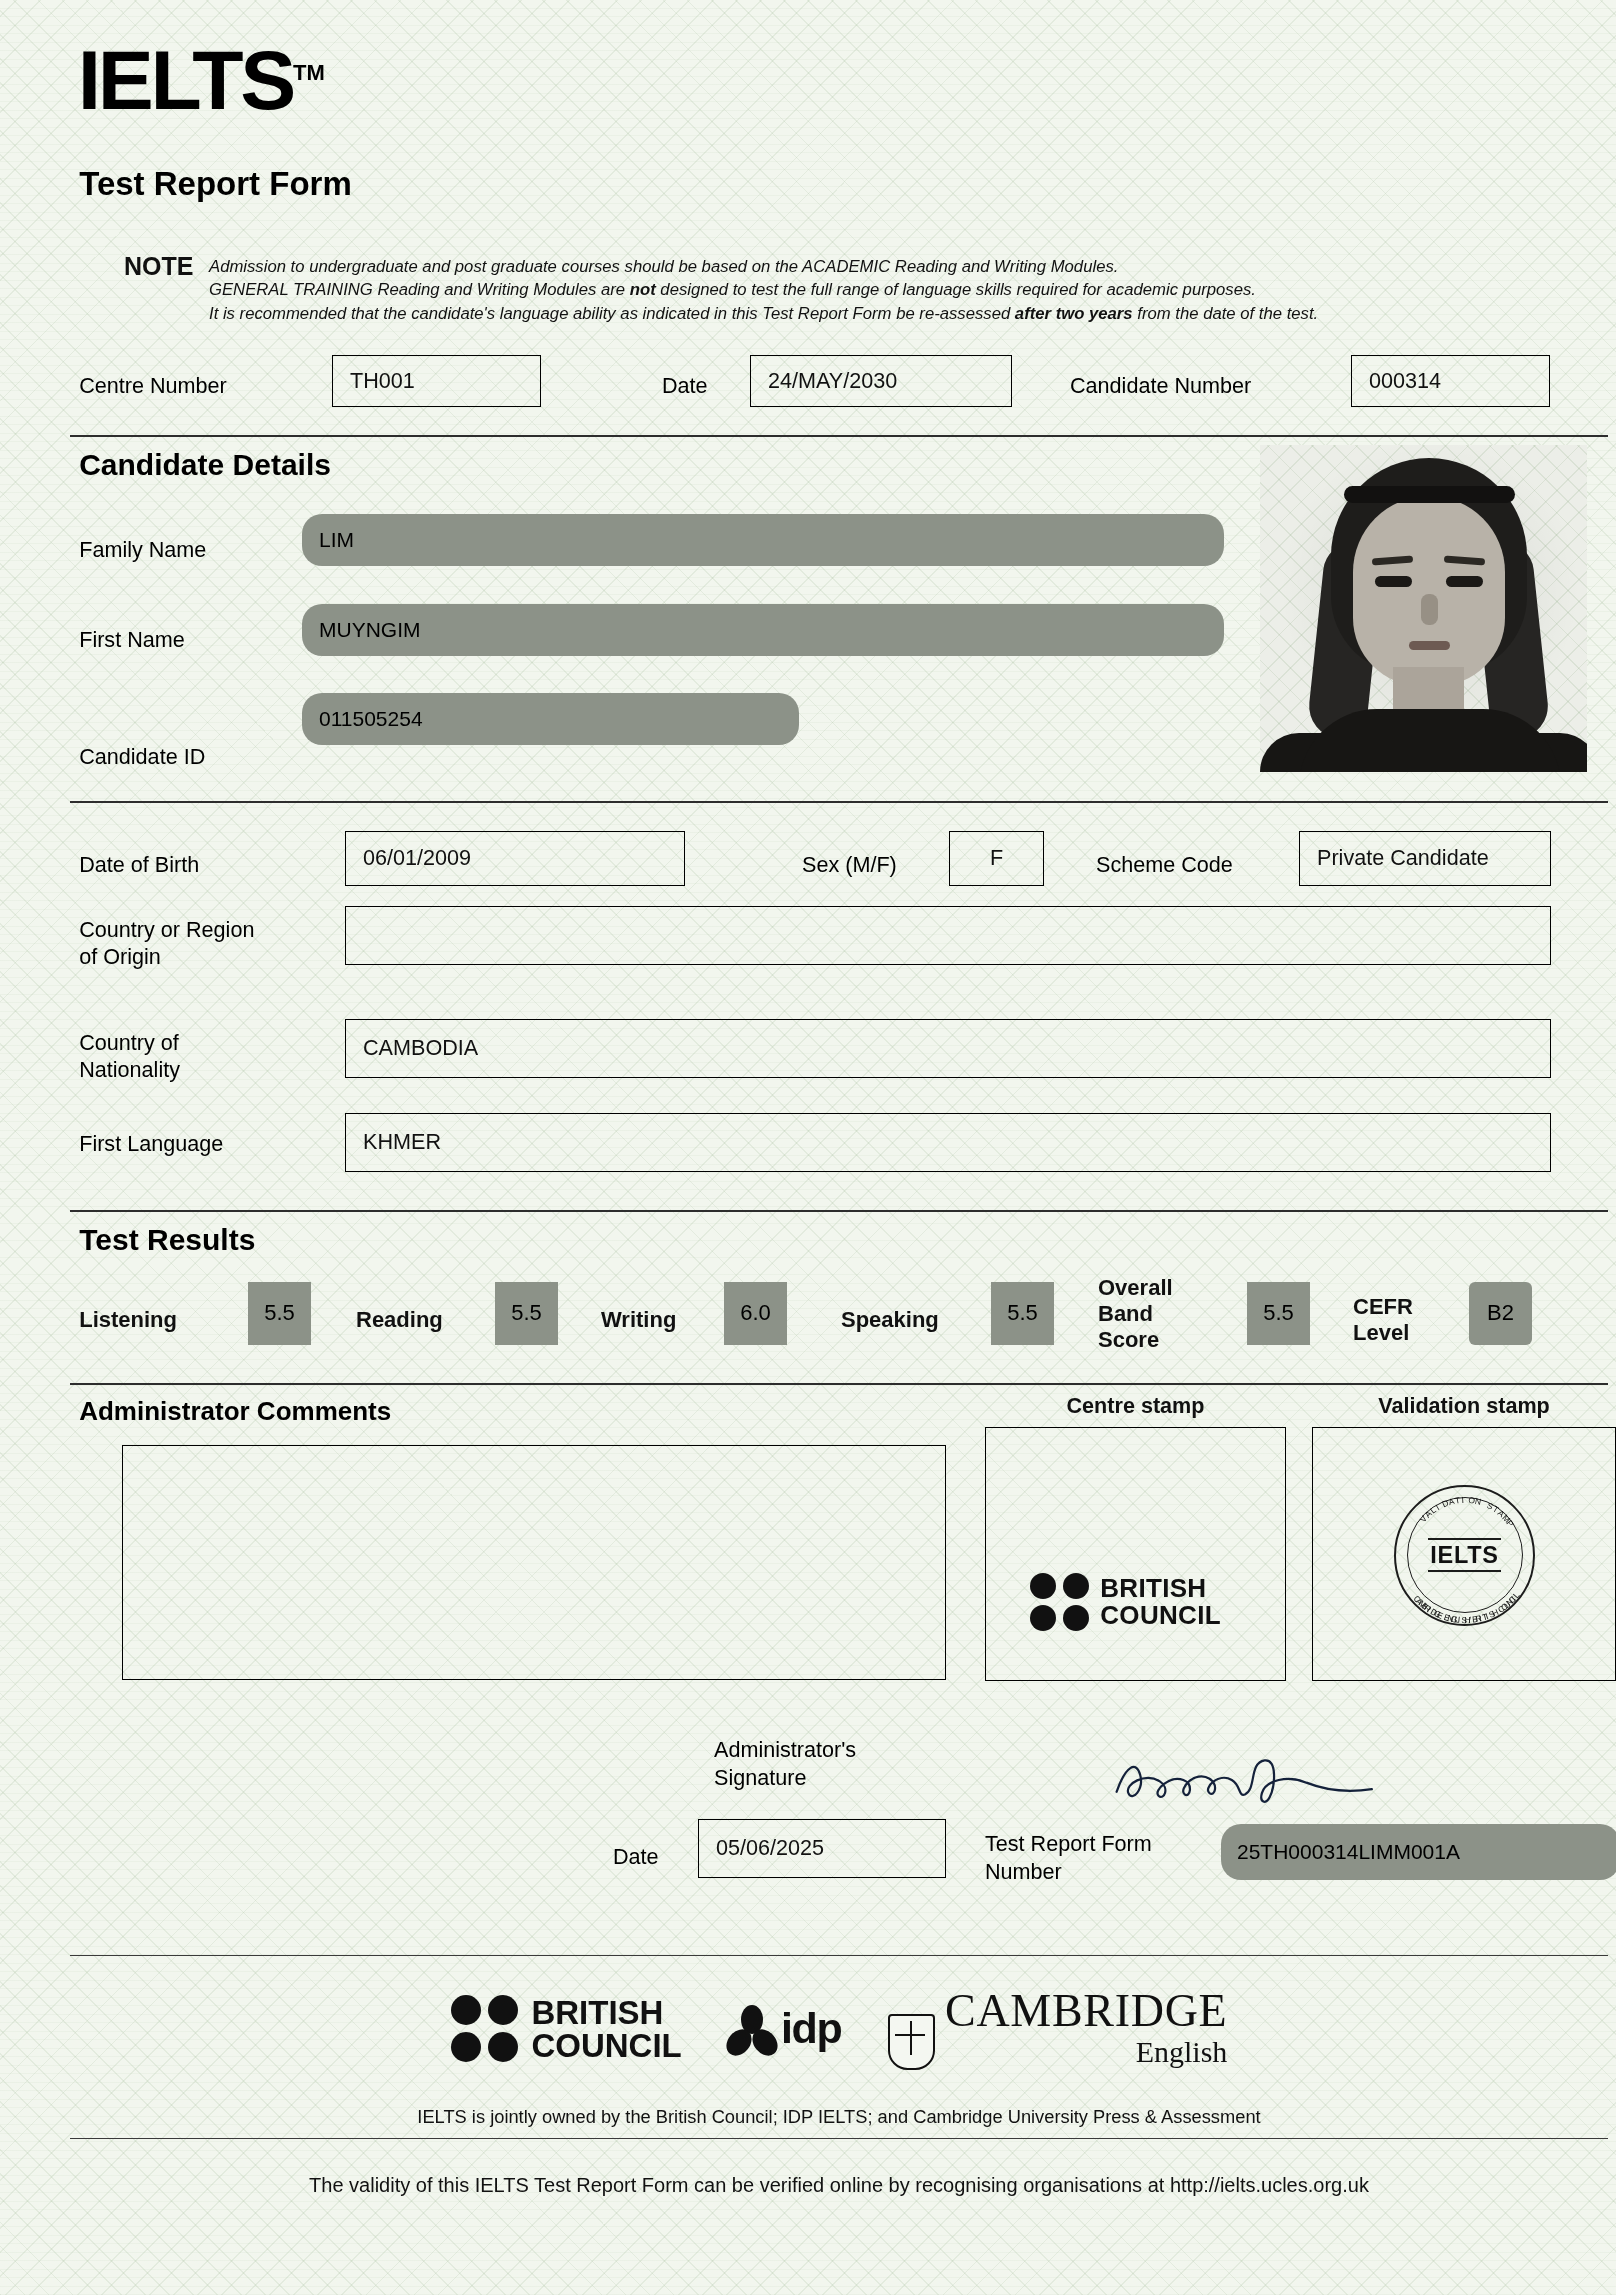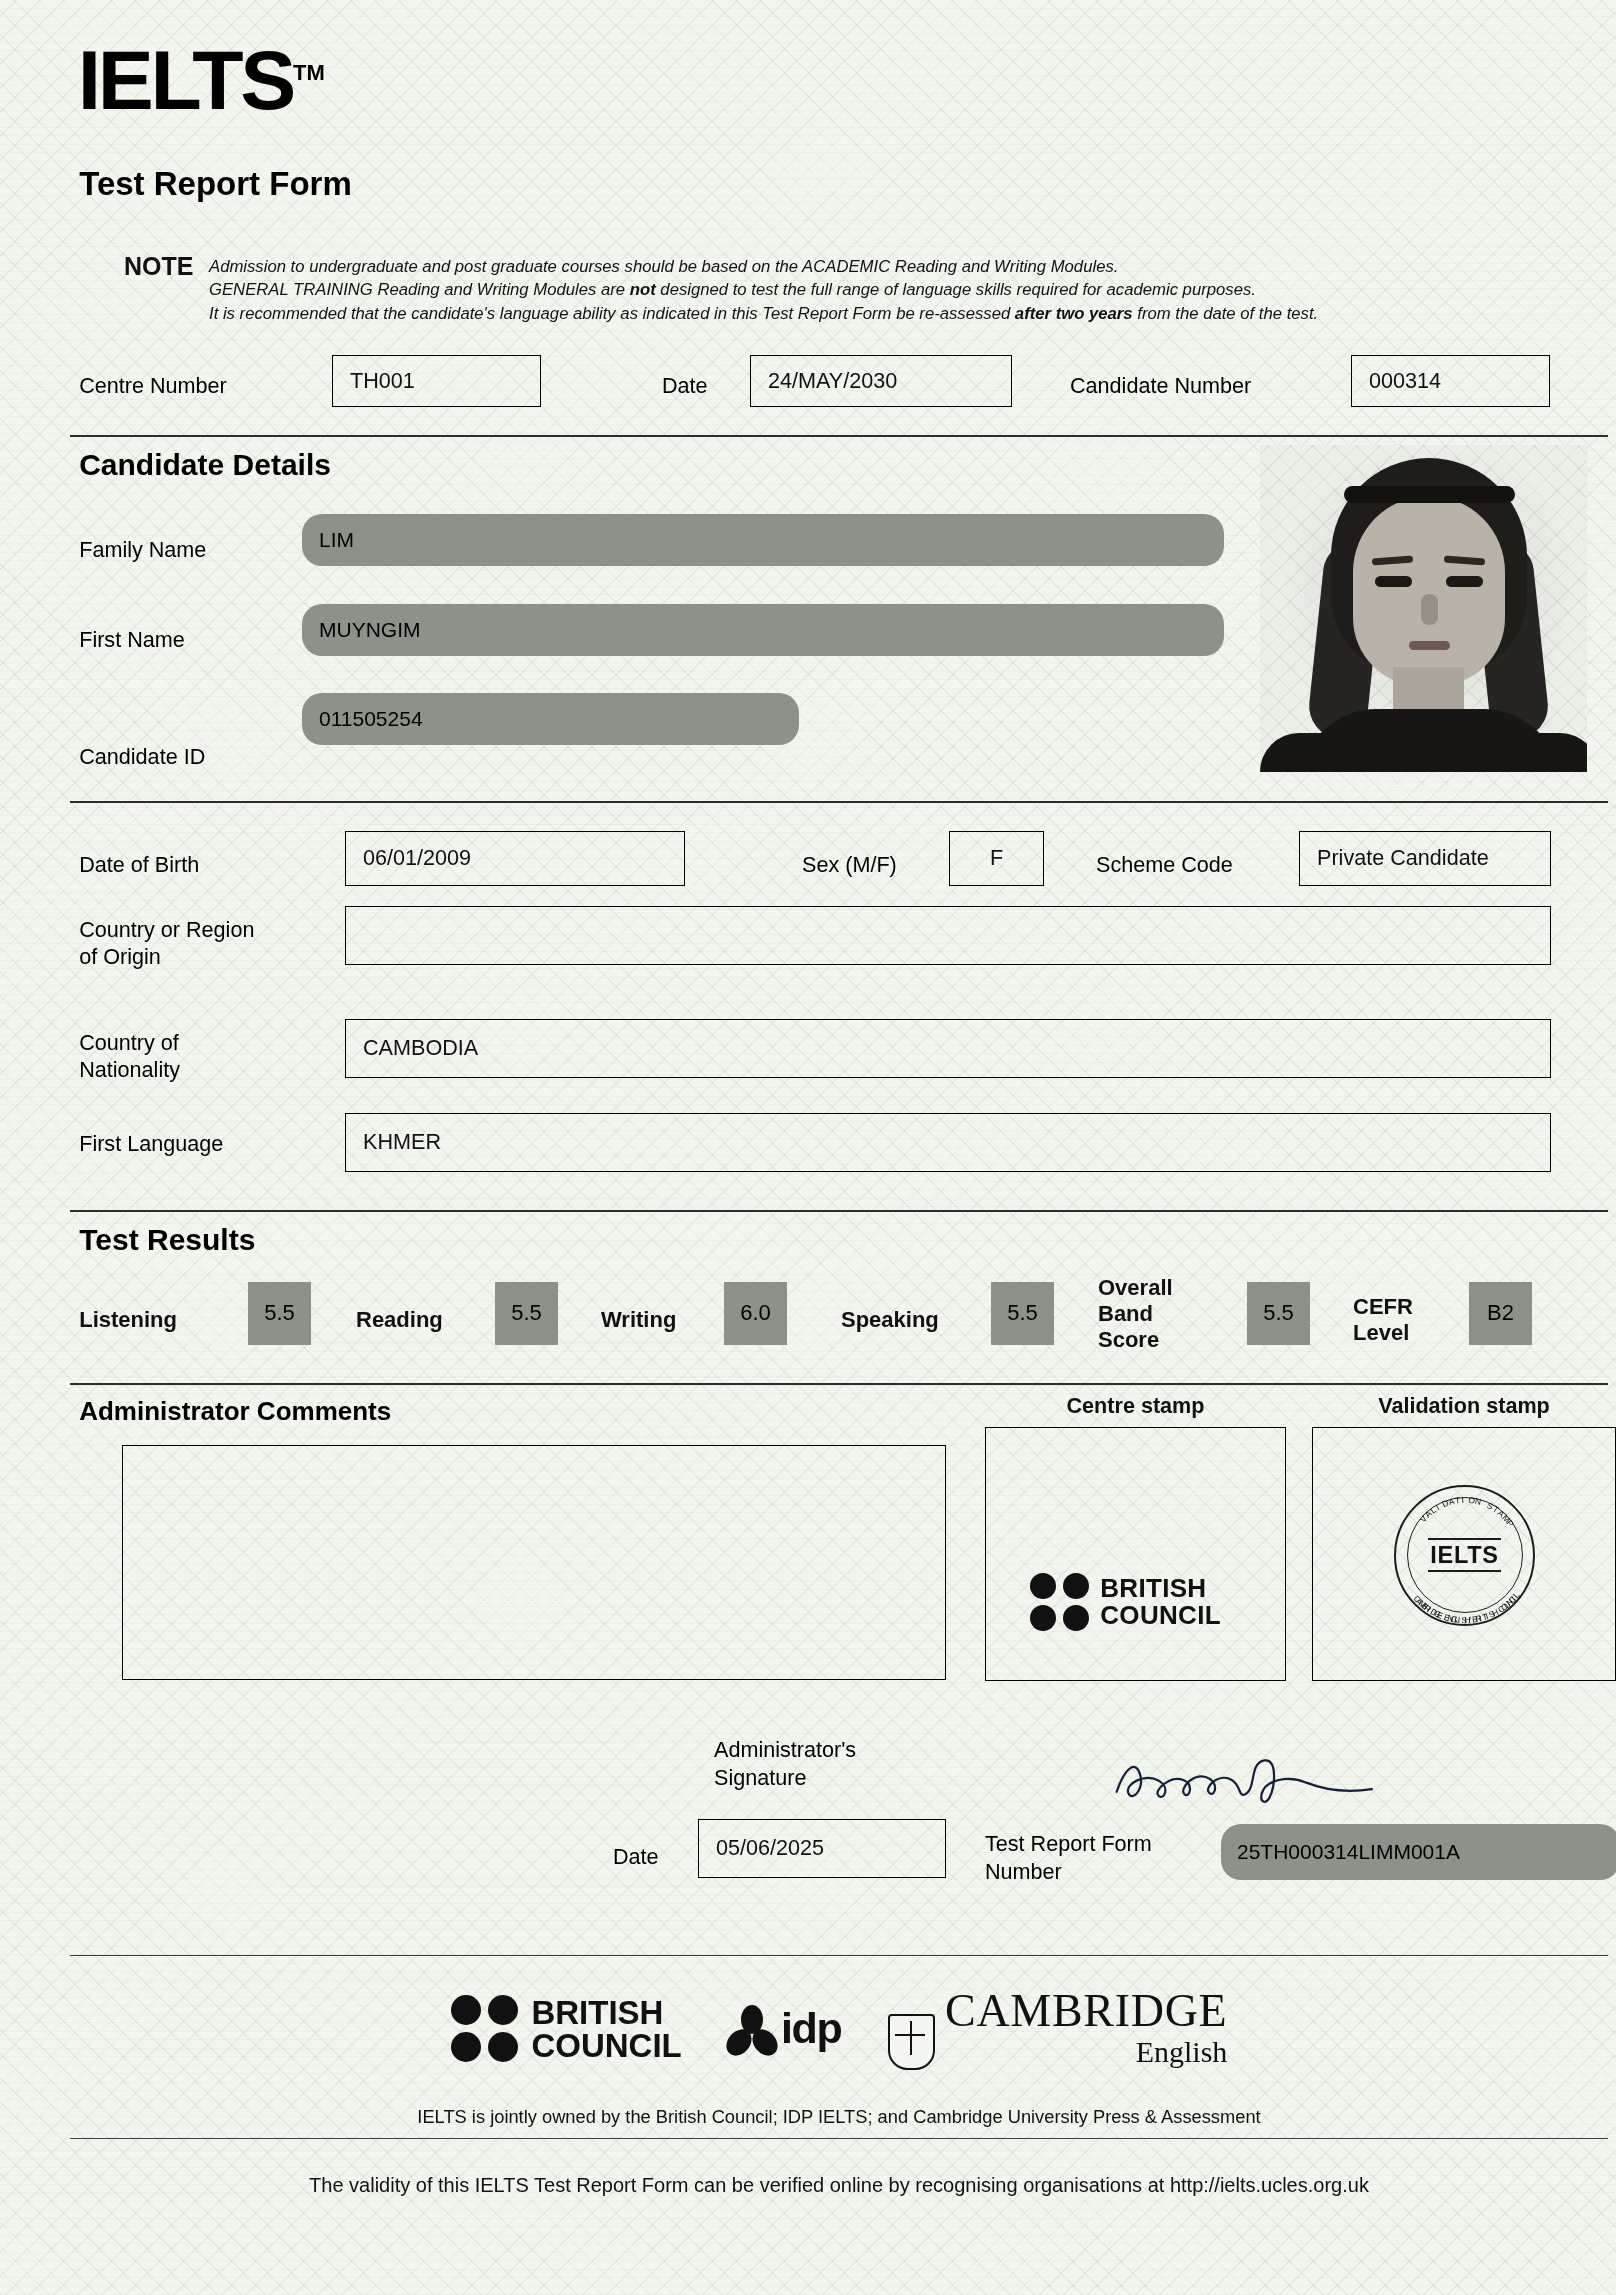--- a/index.html
+++ b/index.html
@@ -537,21 +537,21 @@
       <div>Score</div>
     </div>
     <div class="score-box" style="left:1177px; top:1262px;">
       <span>5.5</span>
     </div>
 
     <div class="score-lbl" style="left:1283px; top:1274px;">
       <div>CEFR</div>
       <div>Level</div>
     </div>
-    <div class="score-box" style="left:1399px; top:1262px;">
+    <div class="score-box" style="left:1399px; top:1262px;border-radius:6px;">
       <span>B2</span>
     </div>
 
     <div class="hr" style="top:1363px;"></div>
 
     <div class="section-title" style="left:9.2px; top:1376px; font-size:26px;">Administrator Comments</div>
     <div class="box" style="left:52px; top:1425px; width:824px; height:235px;">
       <span></span>
     </div>
 

